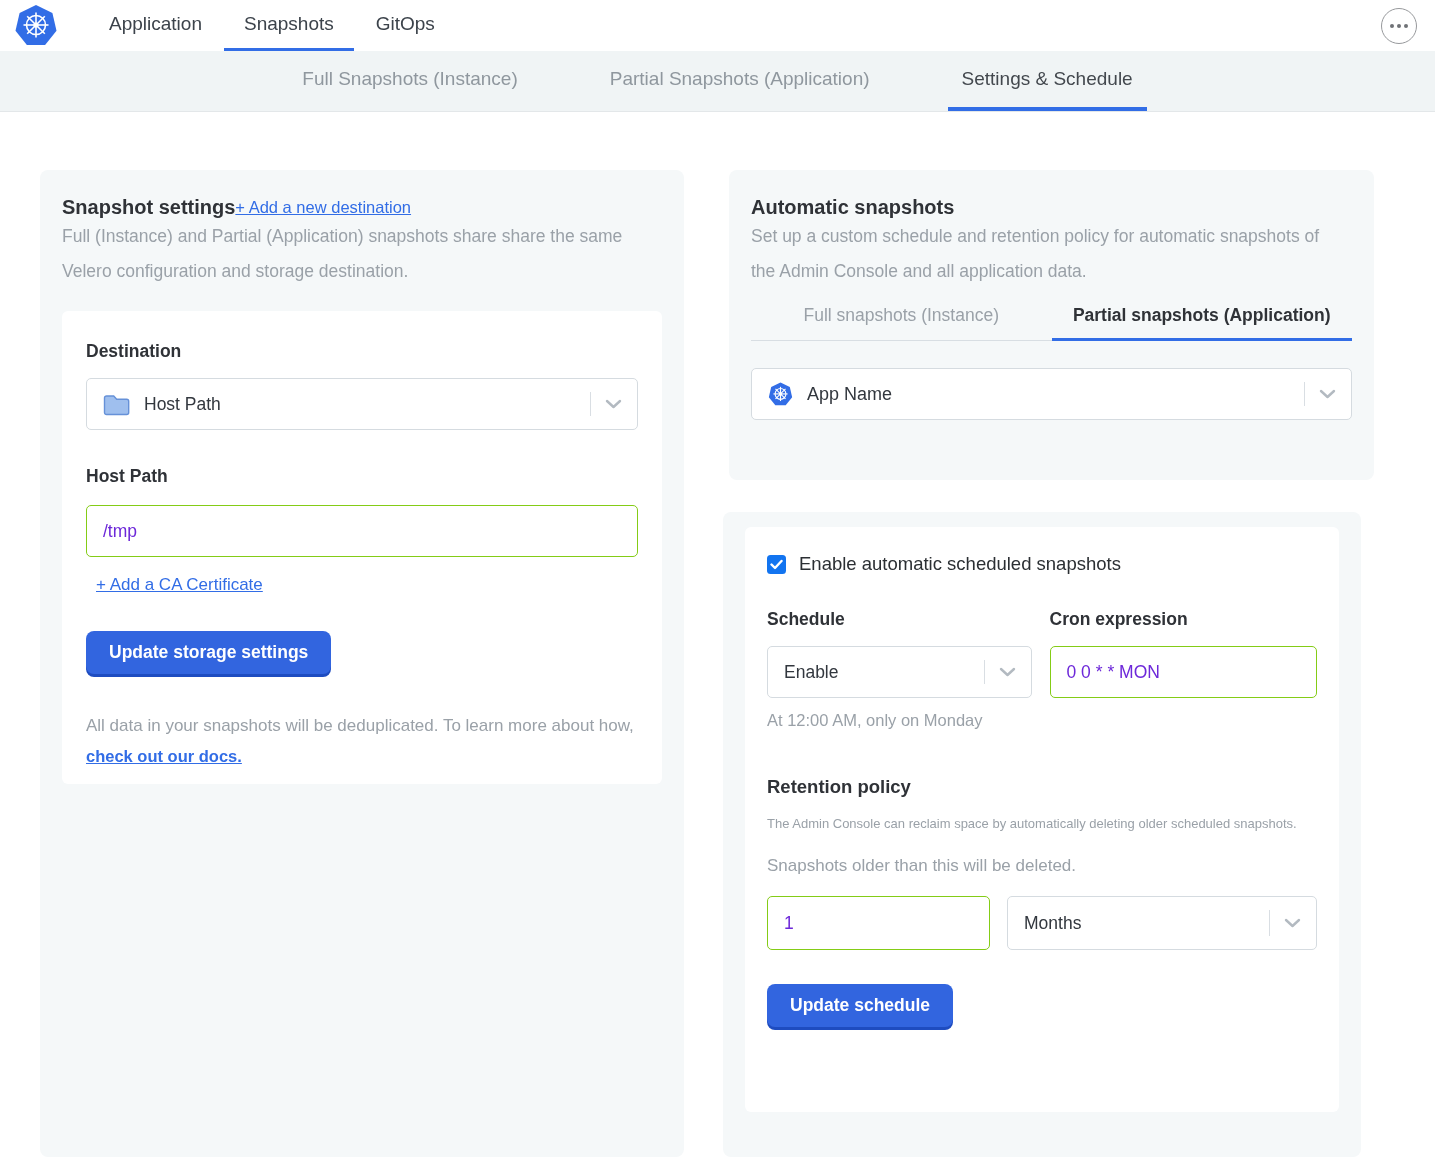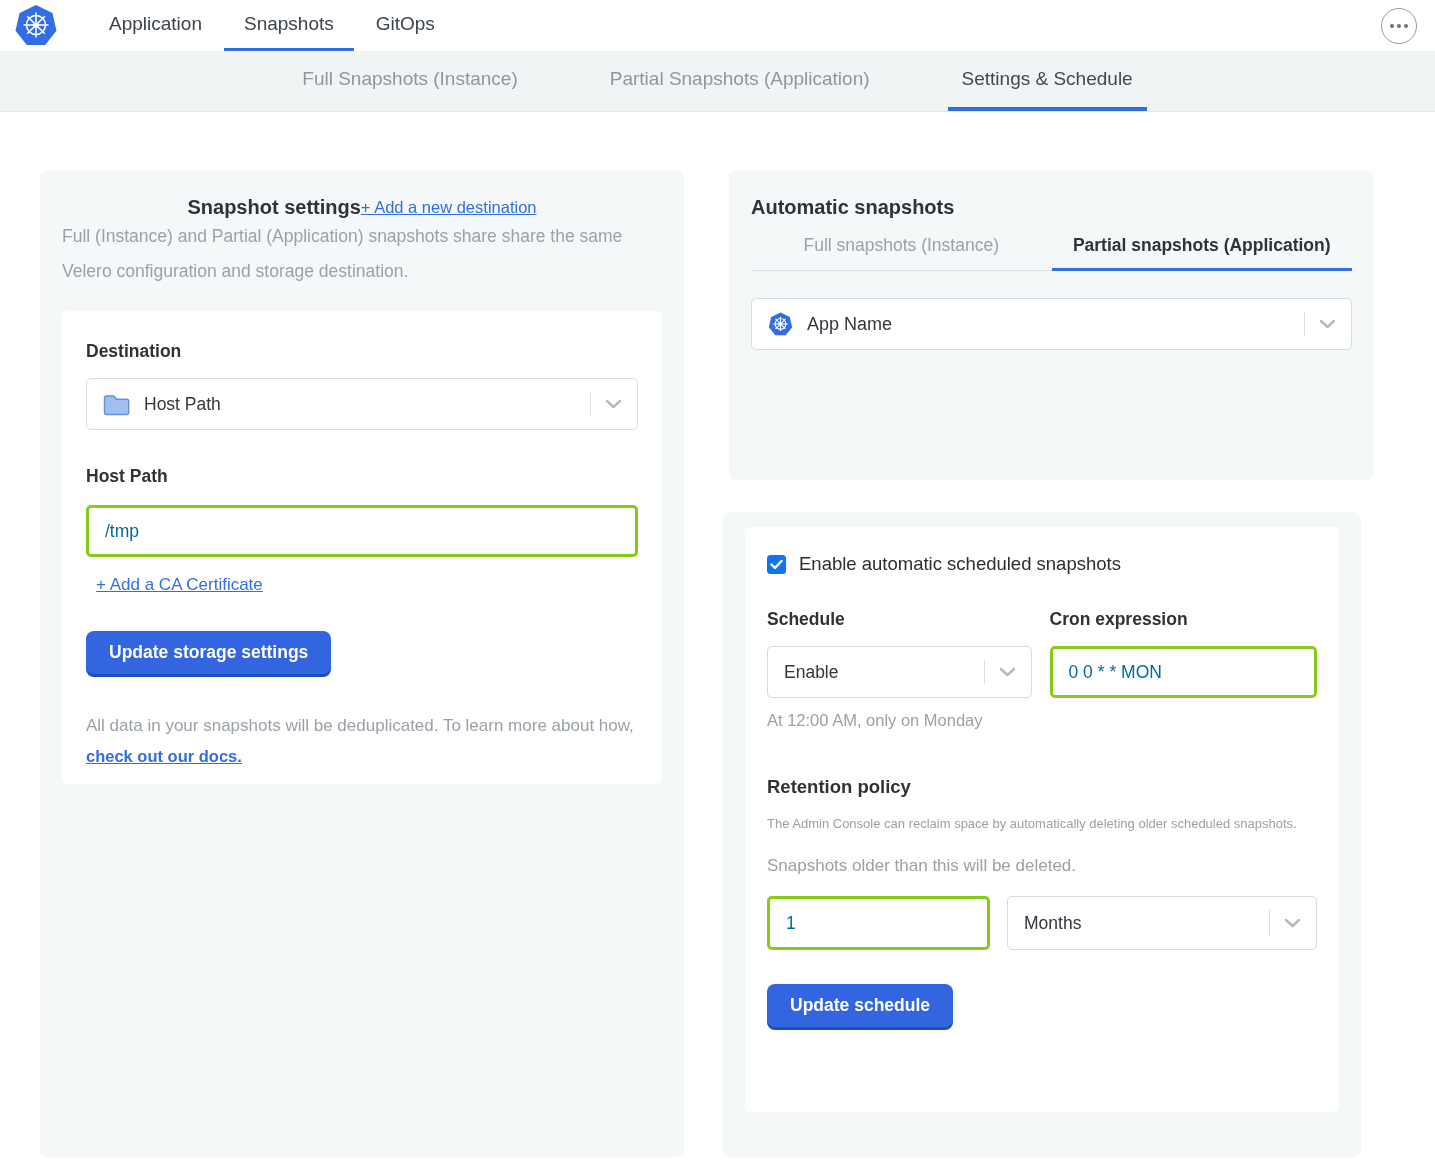--- a/index.html
+++ b/index.html
@@ -27,37 +27,37 @@
     display:flex; align-items:center; height:100%; padding:0 14px; font-size:19px; color:#8f979e;
     border-bottom:4px solid transparent; cursor:pointer;
   }
   .subnav .tab.active { color:#43484e; border-bottom-color:#326de6; }
   
   .gray-card { position:absolute; background:#f5f8f9; border-radius:8px; }
   #card-snapshot-settings { left:40px; top:170px; width:644px; height:987px; padding:26px 22px; }
   #card-automatic        { left:729px; top:170px; width:645px; height:310px; padding:26px 22px; }
   #card-schedule         { left:723px; top:512px; width:638px; height:645px; padding:15px 22px; }
   .white-card { background:#fff; border-radius:6px; }
-  .title-row { display:flex; justify-content:center; align-items:center; }
+  .title-row { display:flex; justify-content:flex-start; align-items:center; }
   .card-title { font-size:20px; font-weight:bold; color:#2f3237; }
   .link { color:#326de6; text-decoration:underline; font-size:16.5px; cursor:pointer; }
   .link.bold { font-weight:bold; }
   .desc { margin-top:0; font-size:17.5px; line-height:35px; color:#9aa1a8; }
   
   .field-label { font-size:17.5px; font-weight:bold; color:#2f3237; }
   .selectbox {
     height:52px; border:1px solid #d5dbe0; border-radius:5px; background:#fff;
     display:flex; align-items:center; padding:0 56px 0 16px; position:relative;
     font-size:17.5px; color:#32373e; cursor:pointer;
   }
   .selectbox .divider { position:absolute; right:46px; top:13px; bottom:13px; width:1px; background:#d9dee3; }
   .selectbox .chev { position:absolute; right:15px; top:50%; transform:translateY(-50%); line-height:0; }
   .text-input {
-    height:52px; width:100%; border:3px solid #84cc16; border-radius:5px; background:#fff;
-    font-size:17.5px; color:#0369a1; padding:0 16px; font-family:inherit; outline:none;
+    height:52px; width:100%; border:1px solid #84cc16; border-radius:5px; background:#fff;
+    font-size:17.5px; color:#6d28d9; padding:0 16px; font-family:inherit; outline:none;
   }
   .btn-primary {
     background:#3265df; color:#fff; font-weight:bold; font-size:17.5px; border:none; border-radius:8px;
     height:43px; padding:0 23px; box-shadow:0 3px 0 #1e4cc0; cursor:pointer; font-family:inherit;
   }
   
   #settings-inner { margin-top:22px; padding:30px 24px; width:600px; height:473px; }
   #settings-inner .field-label { display:block; }
   #dest-select { margin-top:16px; }
   #dest-select .folder { margin-right:14px; line-height:0; }
@@ -164,20 +164,21 @@
 
     <div class="footnote">
       <span>All data in your snapshots will be deduplicated. To learn more about how,</span>
       <a class="link bold">check out our docs.</a>
     </div>
   </div>
 </div>
 
 <div class="gray-card" id="card-automatic">
   <div class="card-title">Automatic snapshots</div>
+  <div class="desc">Set up a custom schedule and retention policy for automatic snapshots of the Admin Console and all application data.</div>
 
   <div class="as-tabs">
     <div class="as-tab">Full snapshots (Instance)</div>
     <div class="as-tab active">Partial snapshots (Application)</div>
   </div>
 
   <div class="selectbox" id="app-select">
     <span class="k8s-small">
       <svg viewBox="0 0 44 44" width="25" height="25">
         <polygon points="22,1 38.4,8.9 42.5,26.7 31.1,40.9 12.9,40.9 1.5,26.7 5.6,8.9" fill="#326de6"></polygon>

